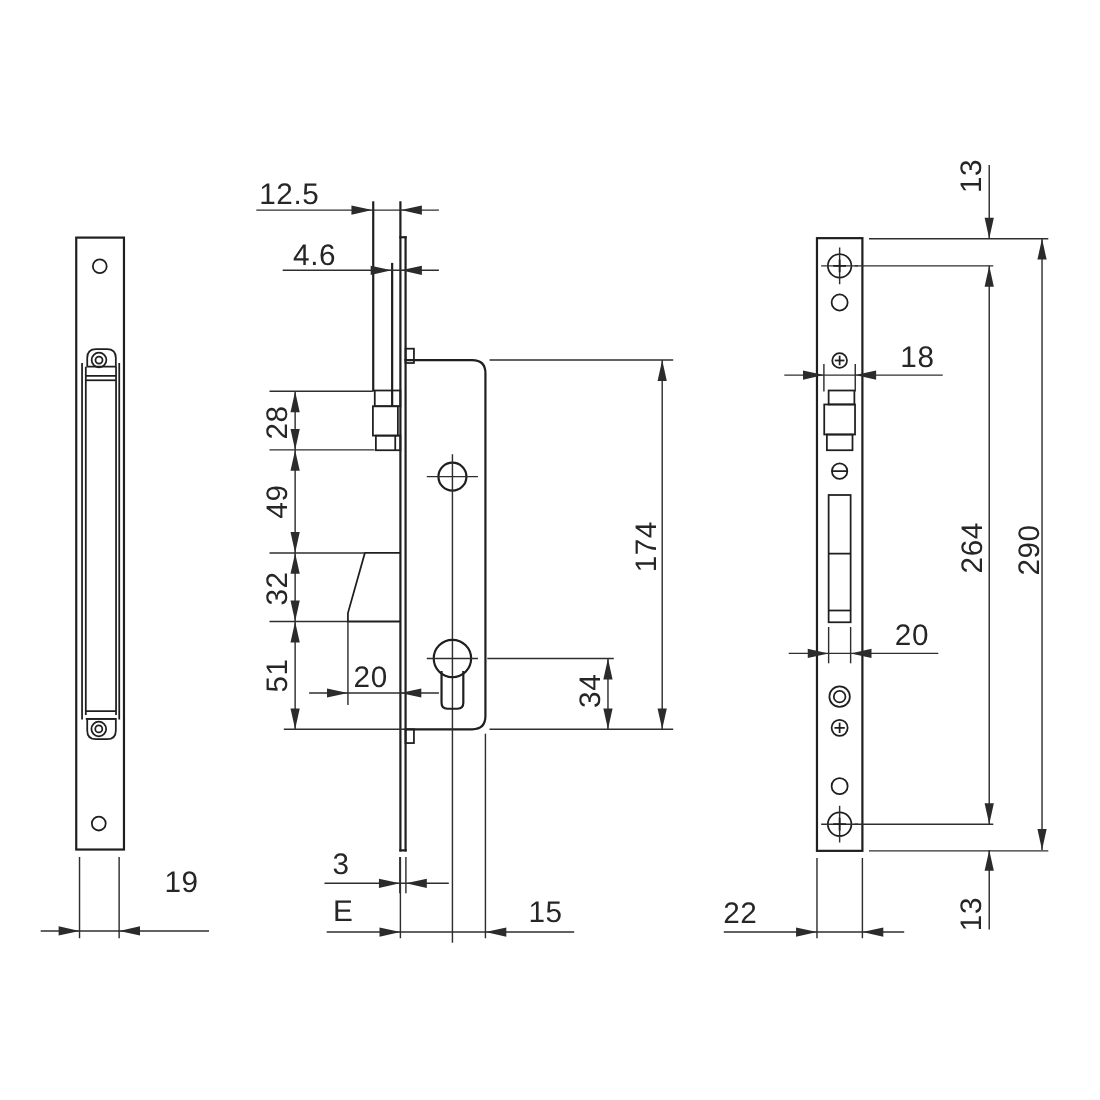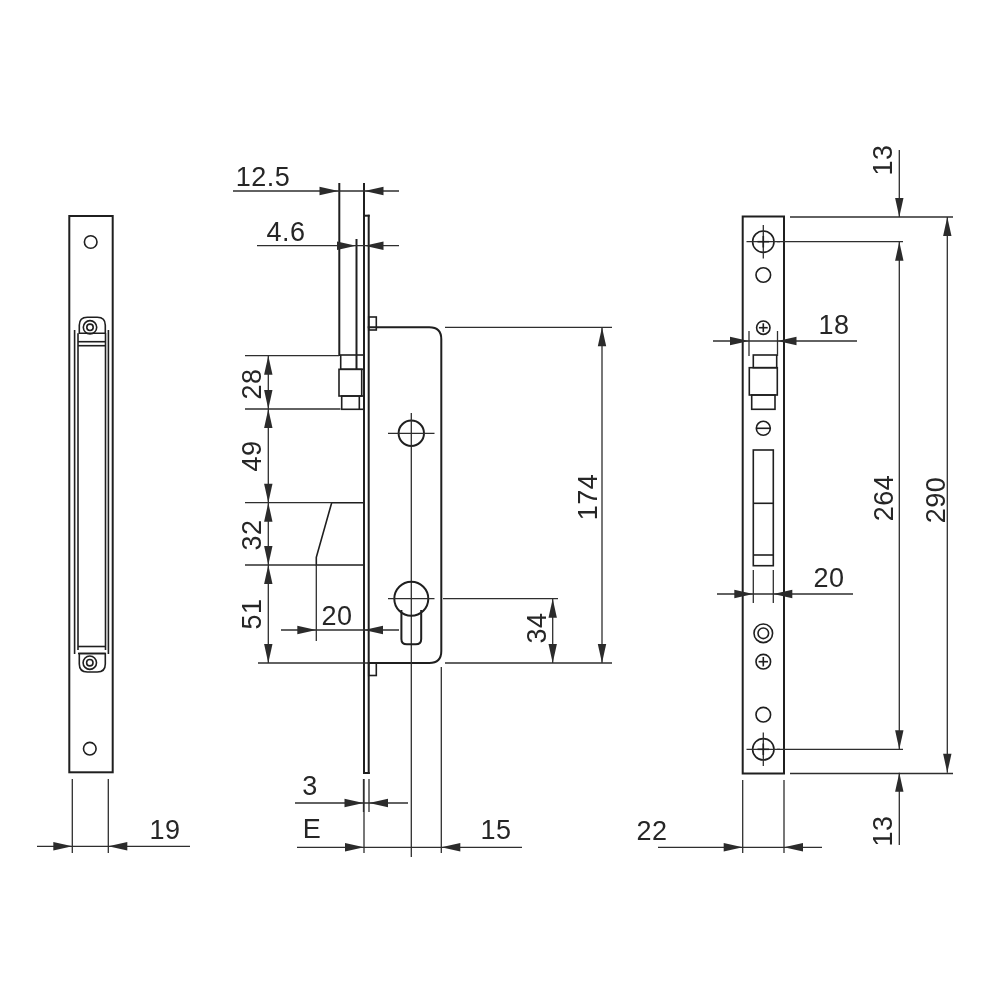--- a/index.html
+++ b/index.html
@@ -260,22 +260,22 @@
 <div class="dim v" style="left:252px;top:384px;">28</div>
 <div class="dim v" style="left:252px;top:456px;">49</div>
 <div class="dim v" style="left:252px;top:535px;">32</div>
 <div class="dim v" style="left:252px;top:614px;">51</div>
 <div class="dim" style="left:337px;top:616px;">20</div>
 <div class="dim v" style="left:588px;top:497px;">174</div>
 <div class="dim v" style="left:537px;top:628px;">34</div>
 <div class="dim" style="left:310px;top:786px;">3</div>
 <div class="dim" style="left:312px;top:829px;">E</div>
 <div class="dim" style="left:496px;top:830px;">15</div>
-<div class="dim" style="left:165px;top:830px;text-align:center;">19</div>
-<div class="dim" style="left:652px;top:831px;">22</div>
+<div class="dim" style="left:165px;top:802px;text-align:center;">19</div>
+<div class="dim" style="left:673px;top:831px;">22</div>
 <div class="dim" style="left:834px;top:325px;">18</div>
 <div class="dim" style="left:829px;top:578px;">20</div>
 <div class="dim v" style="left:883px;top:160px;">13</div>
 <div class="dim v" style="left:884px;top:498px;">264</div>
 <div class="dim v" style="left:936px;top:500px;">290</div>
 <div class="dim v" style="left:883px;top:831px;">13</div>
 
 </div>
 
 </body></html>

